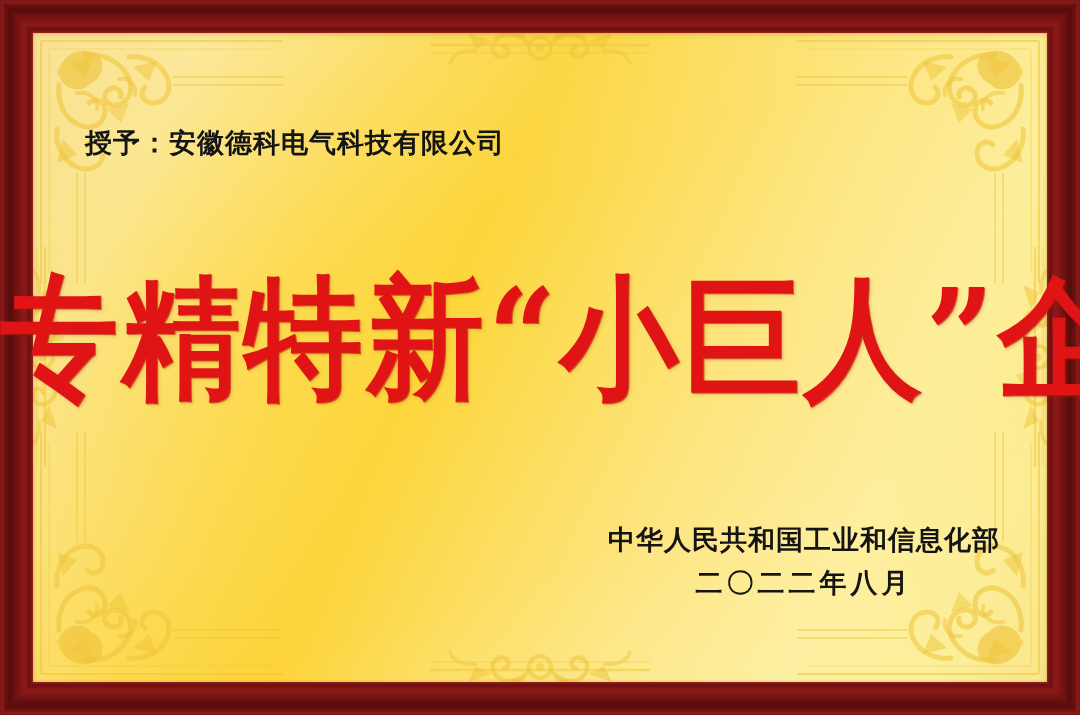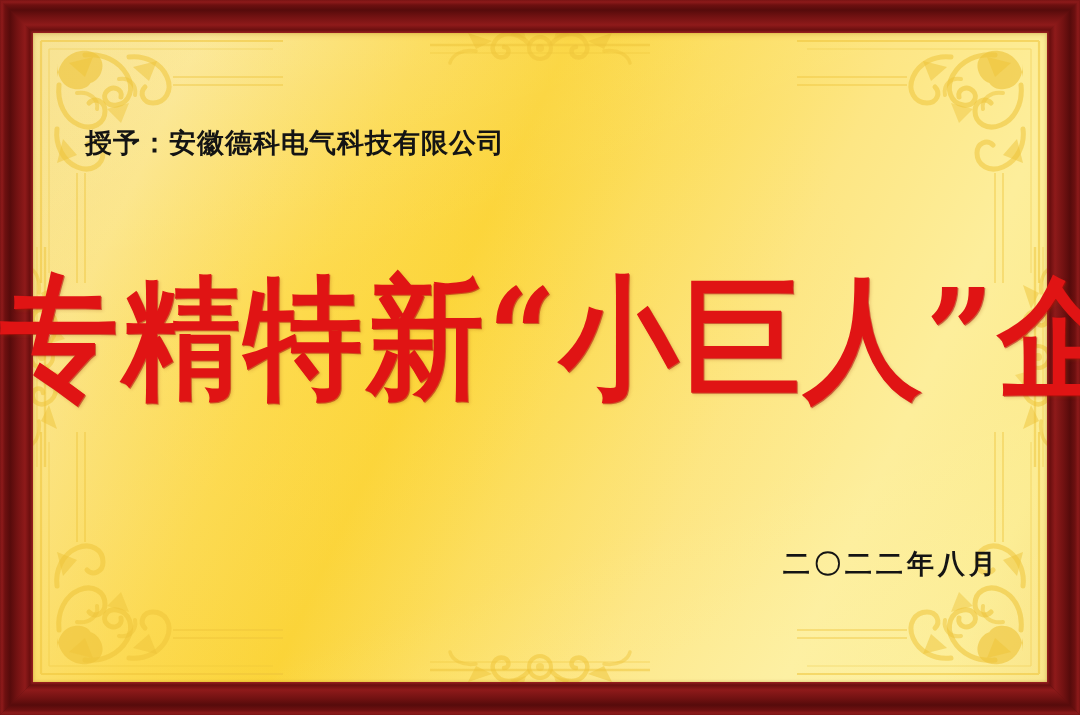--- a/index.html
+++ b/index.html
@@ -165,21 +165,21 @@
     color: #141414;
   }
   .sig-org {
     font-size: 27px;
     font-weight: bold;
     letter-spacing: 1px;
     white-space: nowrap;
     line-height: 1.2;
   }
   .sig-date {
-    margin-top: 24px;
+    margin-top: 11px;
     font-size: 27px;
     font-weight: bold;
     letter-spacing: 4px;
     white-space: nowrap;
     line-height: 1.2;
   }
 </style>
 </head>
 <body>
 
@@ -266,16 +266,17 @@
     </svg>
 
     <div class="panel-inner-shadow"></div>
   </div>
 
   <div class="award-line">授予：安徽德科电气科技有限公司</div>
 
   <div class="title">专精特新“小巨人”企业</div>
 
   <div class="signature">
+    <div class="sig-org">中华人民共和国工业和信息化部</div>
     <div class="sig-date">二〇二二年八月</div>
   </div>
 
 </div>
 
 </body></html>

